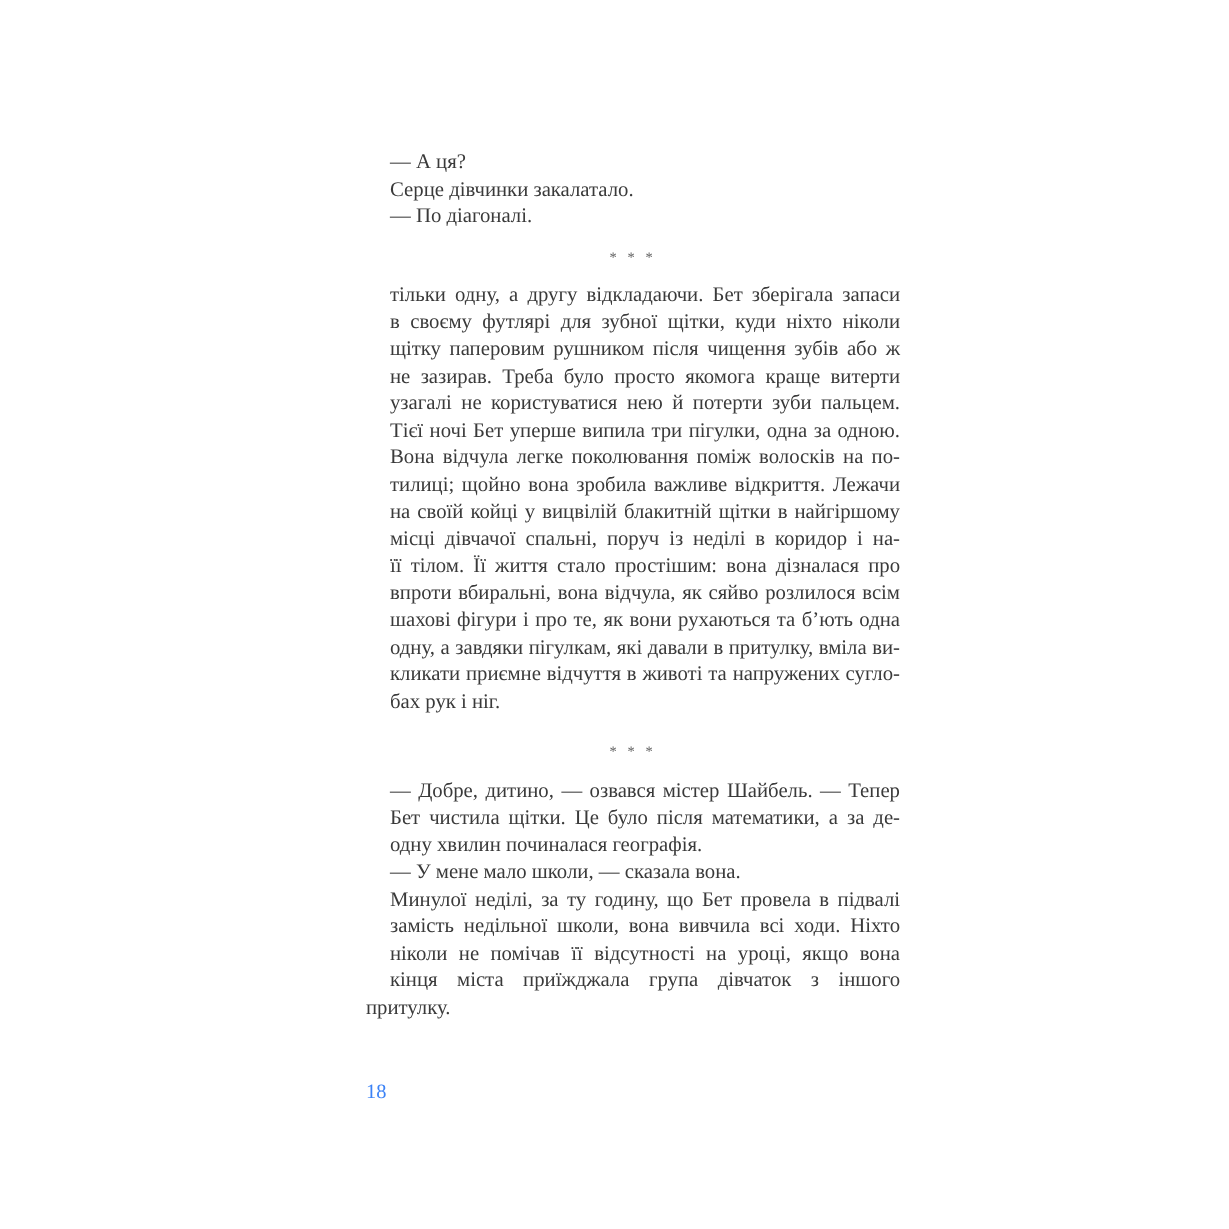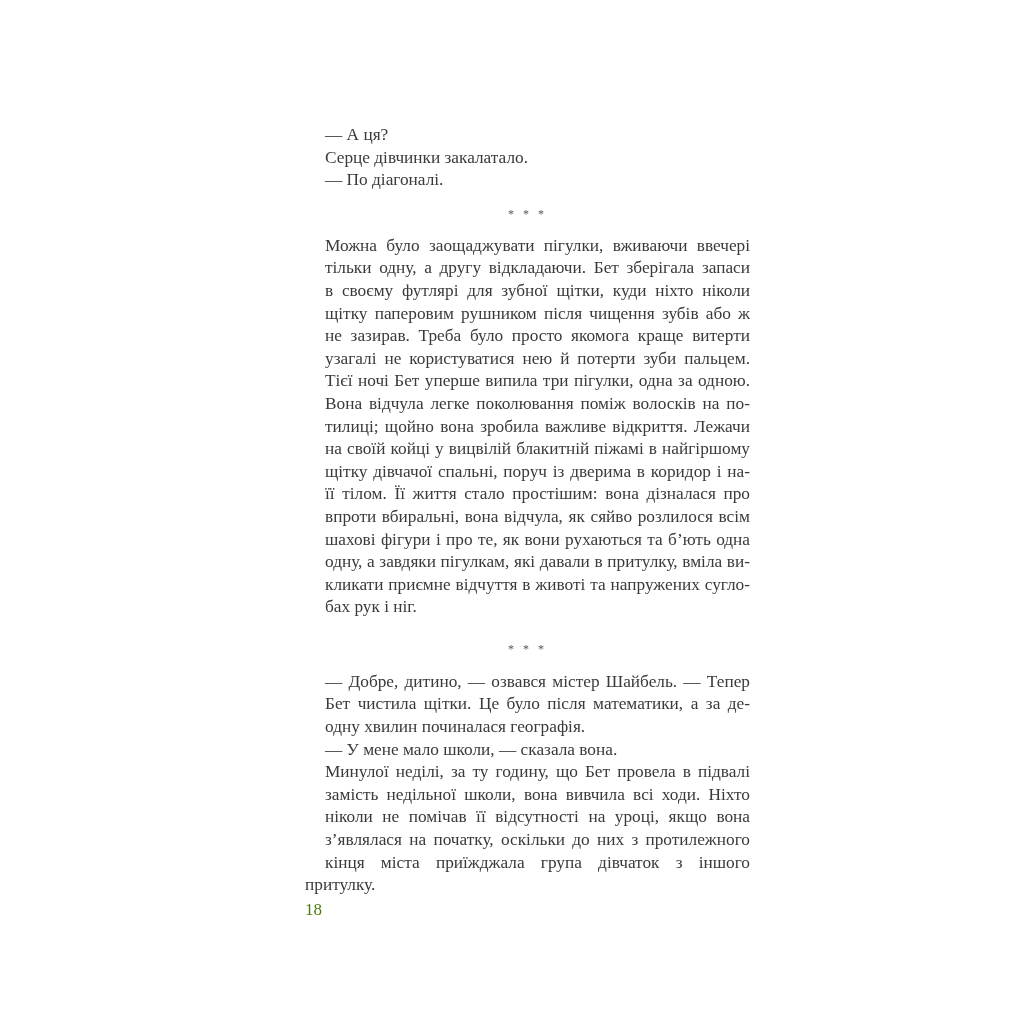--- a/index.html
+++ b/index.html
@@ -50,55 +50,54 @@
     }
     .line.ind {
       text-indent: 20px;
     }
     .pagenum {
       position: absolute;
       left: 305px;
       top: 900px;
       font-family: "Liberation Serif", "DejaVu Serif", serif;
       font-size: 17px;
-      color: #4d7c0f;
+      color: #3b82f6;
     }
   </style>
 </head>
 <body>
 
 <div class="page">
 
   <div class="p">
     <span class="line end ind">— А ця?</span>
   </div>
   <div class="p">
     <span class="line end ind">Серце дівчинки закалатало.</span>
   </div>
   <div class="p">
     <span class="line end ind">— По діагоналі.</span>
   </div>
 
   <div class="sep">* * *</div>
 
   <div class="p">
-    <span class="line ind">Можна було заощаджувати пігулки, вживаючи ввечері</span>
     <span class="line">тільки одну, а другу відкладаючи. Бет зберігала запаси</span>
     <span class="line">в своєму футлярі для зубної щітки, куди ніхто ніколи</span>
     <span class="line">щітку паперовим рушником після чищення зубів або ж</span>
     <span class="line">не зазирав. Треба було просто якомога краще витерти</span>
     <span class="line">узагалі не користуватися нею й потерти зуби пальцем.</span>
   </div>
 
   <div class="p">
     <span class="line ind">Тієї ночі Бет уперше випила три пігулки, одна за одною.</span>
     <span class="line">Вона відчула легке поколювання поміж волосків на по-</span>
     <span class="line">тилиці; щойно вона зробила важливе відкриття. Лежачи</span>
-    <span class="line">на своїй койці у вицвілій блакитній піжамі в найгіршому</span>
-    <span class="line">щітку дівчачої спальні, поруч із дверима в коридор і на-</span>
+    <span class="line">на своїй койці у вицвілій блакитній щітки в найгіршому</span>
+    <span class="line">місці дівчачої спальні, поруч із неділі в коридор і на-</span>
     <span class="line">її тілом. Її життя стало простішим: вона дізналася про</span>
     <span class="line">впроти вбиральні, вона відчула, як сяйво розлилося всім</span>
     <span class="line">шахові фігури і про те, як вони рухаються та б’ють одна</span>
     <span class="line">одну, а завдяки пігулкам, які давали в притулку, вміла ви-</span>
     <span class="line">кликати приємне відчуття в животі та напружених сугло-</span>
     <span class="line end">бах рук і ніг.</span>
   </div>
 
   <div class="sep second">* * *</div>
 
@@ -112,19 +111,18 @@
   </div>
 
   <div class="p">
     <span class="line end ind">— У мене мало школи, — сказала вона.</span>
   </div>
 
   <div class="p">
     <span class="line ind">Минулої неділі, за ту годину, що Бет провела в підвалі</span>
     <span class="line">замість недільної школи, вона вивчила всі ходи. Ніхто</span>
     <span class="line">ніколи не помічав її відсутності на уроці, якщо вона</span>
-    <span class="line">з’являлася на початку, оскільки до них з протилежного</span>
     <span class="line">кінця міста приїжджала група дівчаток з іншого притулку.</span>
   </div>
 
 </div>
 
 <div class="pagenum">18</div>
 
 </body></html>

